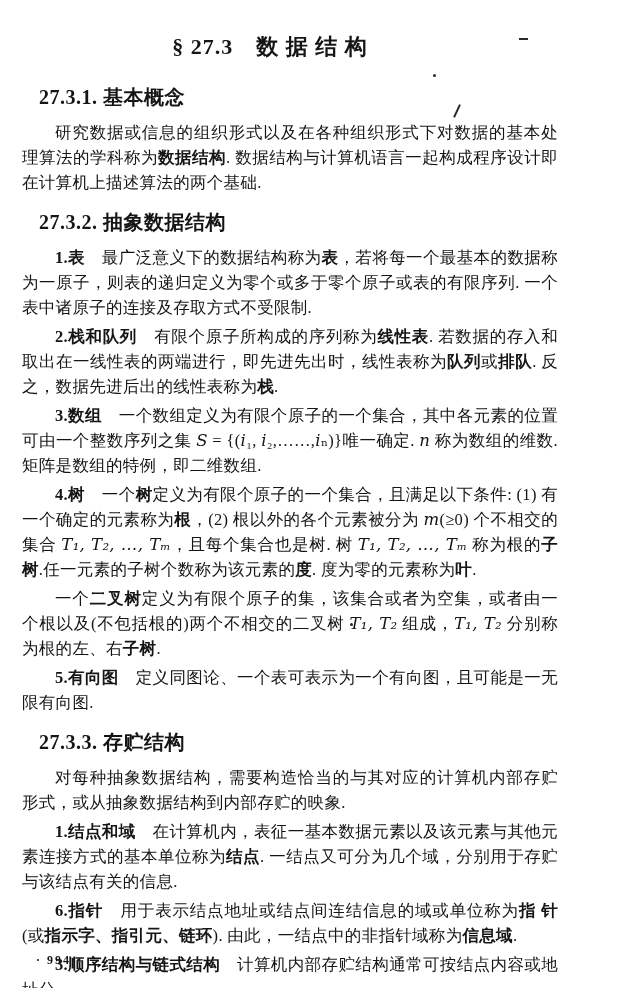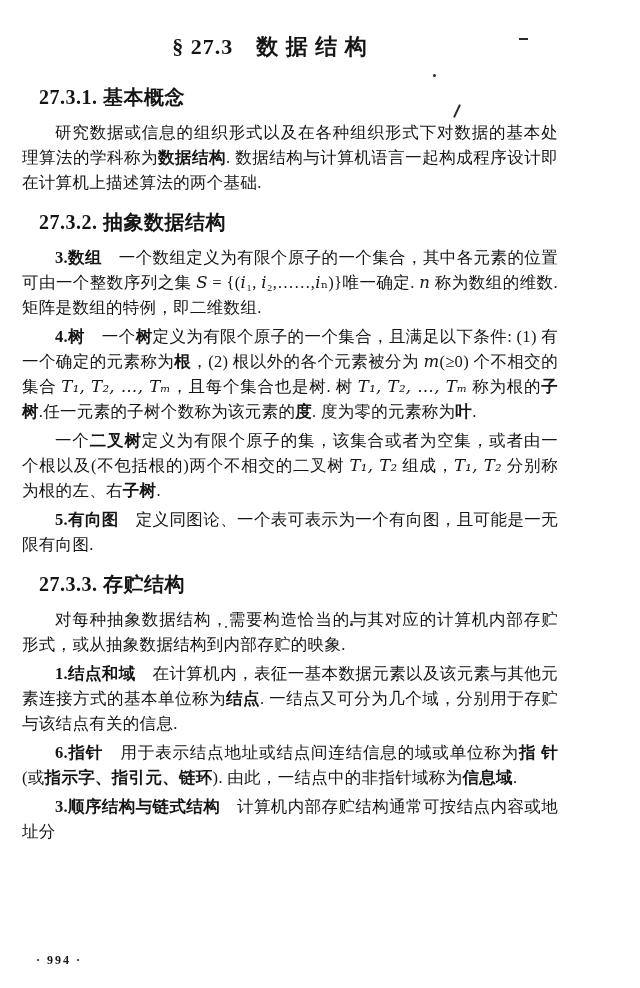--- a/index.html
+++ b/index.html
@@ -75,20 +75,22 @@
   <section>
     <h2 class="section-heading">27.3.1. 基本概念</h2>
     <div class="paras">
         <p><span>研究数据或信息的组织形式以及在各种组织形式下对数据的基本处理算法的学科称为</span><span class="b">数据结构</span><span>. 数据结构与计算机语言一起构成程序设计即在计算机上描述算法的两个基础.</span></p>
       </div>
   </section>
 
   <section>
     <h2 class="section-heading">27.3.2. 抽象数据结构</h2>
     <div class="paras">
+        <p><span class="b">1.表</span><span>　最广泛意义下的数据结构称为</span><span class="b">表</span><span>，若将每一个最基本的数据称为一原子，则表的递归定义为零个或多于零个原子或表的有限序列. 一个表中诸原子的连接及存取方式不受限制.</span></p>
+        <p><span class="b">2.栈和队列</span><span>　有限个原子所构成的序列称为</span><span class="b">线性表</span><span>. 若数据的存入和取出在一线性表的两端进行，即先进先出时，线性表称为</span><span class="b">队列</span><span>或</span><span class="b">排队</span><span>. 反之，数据先进后出的线性表称为</span><span class="b">栈</span><span>.</span></p>
         <p><span class="b">3.数组</span><span>　一个数组定义为有限个原子的一个集合，其中各元素的位置可由一个整数序列之集 </span><span class="i">S</span><span> = {(</span><span class="i">i</span><span>₁, </span><span class="i">i</span><span>₂,……,</span><span class="i">i</span><span>ₙ</span><span>)}唯一确定. </span><span class="i">n</span><span> 称为数组的维数. 矩阵是数组的特例，即二维数组.</span></p>
         <p><span class="b">4.树</span><span>　一个</span><span class="b">树</span><span>定义为有限个原子的一个集合，且满足以下条件: (1) 有一个确定的元素称为</span><span class="b">根</span><span>，(2) 根以外的各个元素被分为 </span><span class="i">m</span><span>(≥0) 个不相交的集合 </span><span class="i">T₁, T₂, …, Tₘ</span><span>，且每个集合也是树. 树 </span><span class="i">T₁, T₂, …, Tₘ</span><span> 称为根的</span><span class="b">子树</span><span>.任一元素的子树个数称为该元素的</span><span class="b">度</span><span>. 度为零的元素称为</span><span class="b">叶</span><span>.</span></p>
         <p><span>一个</span><span class="b">二叉树</span><span>定义为有限个原子的集，该集合或者为空集，或者由一个根以及(不包括根的)两个不相交的二叉树 </span><span class="i">T₁, T₂</span><span> 组成，</span><span class="i">T₁, T₂</span><span> 分别称为根的左、右</span><span class="b">子树</span><span>.</span></p>
         <p><span class="b">5.有向图</span><span>　定义同图论、一个表可表示为一个有向图，且可能是一无限有向图.</span></p>
       </div>
   </section>
 
   <section>
     <h2 class="section-heading">27.3.3. 存贮结构</h2>
     <div class="paras">

